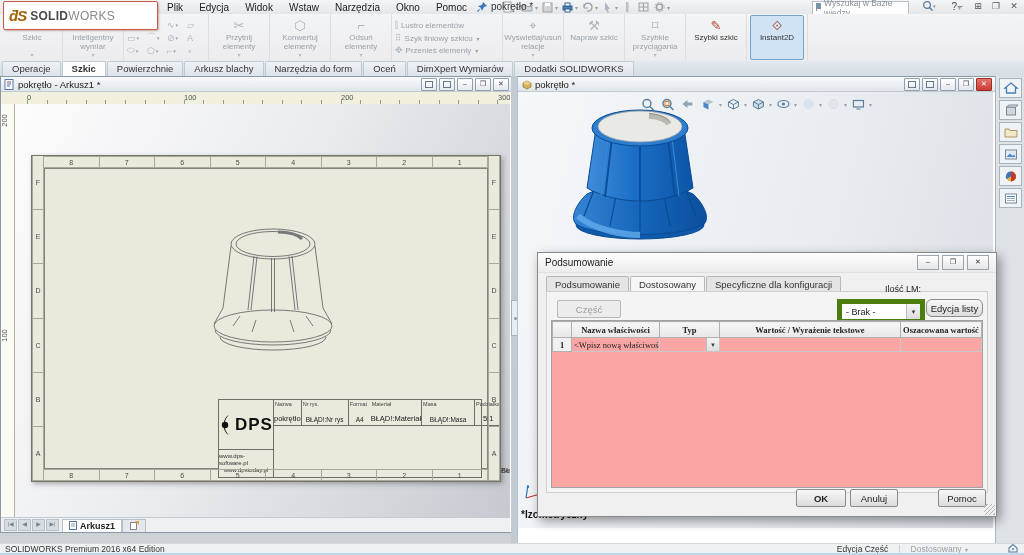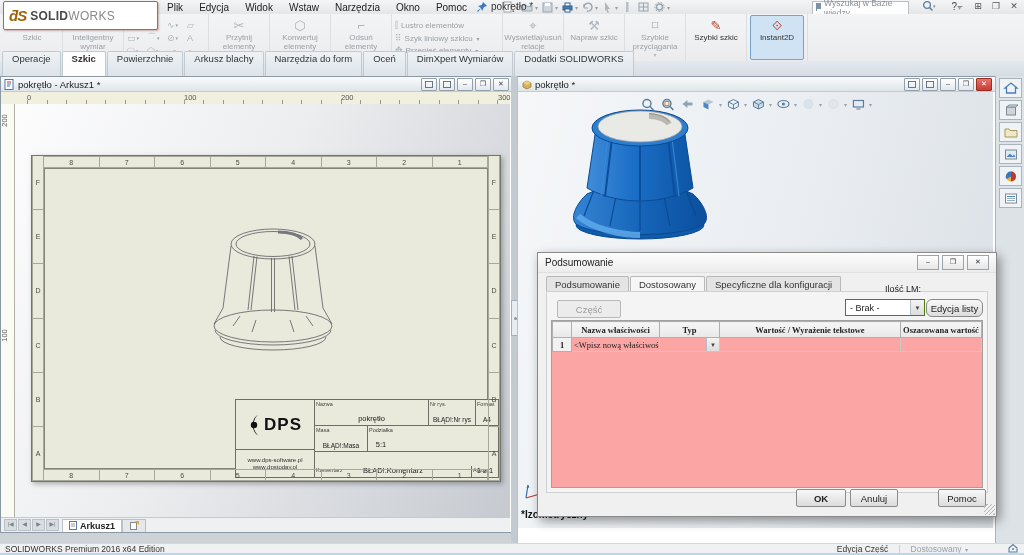--- a/index.html
+++ b/index.html
@@ -49,21 +49,21 @@
               align-content:center;column-gap:2px;}
   .sg{font-size:9px;color:#adb6bf;display:flex;align-items:center;}
   .sg .caret{font-size:5px;}
   .rstack{display:flex;flex-direction:column;justify-content:center;gap:2px;width:104px;}
   .rsrow{display:flex;align-items:center;gap:3px;font-size:8px;color:#9aa1a8;white-space:nowrap;}
   .rsrow .ric{font-size:9px;color:#adb6bf;}
   
   #cmdtabs{position:absolute;left:0;top:61px;width:1024px;height:15px;
            background:linear-gradient(#e3e9ee,#d5dde4);border-bottom:1px solid #c2cad1;
            display:flex;align-items:flex-end;padding-left:2px;}
-  .ctab{font-size:9.5px;color:#333;padding:1px 9px 11px 9px;border:1px solid #c2cad1;border-bottom:none;
+  .ctab{font-size:9.5px;color:#333;padding:1px 9px 1px 9px;border:1px solid #c2cad1;border-bottom:none;
         background:linear-gradient(#eef2f5,#dde4ea);margin-right:1px;border-radius:2px 2px 0 0;height:12px;}
   .ctab.active{background:#fdfdfd;font-weight:bold;}
   
   #mdi{position:absolute;left:0;top:76px;width:1024px;height:467px;background:#cdd2d7;}
   .childwin{position:absolute;border:1px solid #8c98a3;background:#fff;}
   .wtitle{height:14px;background:linear-gradient(#fafbfc,#dfe5ea);border-bottom:1px solid #c3cbd2;
           display:flex;align-items:center;padding:0 3px;font-size:9.5px;color:#222;gap:3px;}
   .wbtns{margin-left:auto;display:flex;gap:2px;}
   .wbtn{width:14px;height:11px;border:1px solid #93a0ac;background:linear-gradient(#fff,#e2e8ee);
         font-size:7px;line-height:10px;text-align:center;color:#445;border-radius:1px;}
@@ -93,28 +93,28 @@
   #sheet{position:absolute;left:30px;top:51px;width:468px;height:325px;background:#e9e9dc;
          border:1px solid #75756b;box-shadow:2px 2px 5px rgba(40,40,50,.35);}
   .zrow{position:absolute;display:flex;}
   .zcell{flex:1;border:1px solid #a8a89a;border-left:none;font-size:7px;color:#4a4a42;
          display:flex;align-items:center;justify-content:center;}
   .zcol{position:absolute;display:flex;flex-direction:column;}
   .zcellv{flex:1;border:1px solid #a8a89a;border-top:none;font-size:7px;color:#4a4a42;
           display:flex;align-items:center;justify-content:center;}
   #sheet-inner{position:absolute;left:12px;top:12px;right:12px;bottom:12px;border:1px solid #84847a;}
   
-  #titleblock{position:absolute;right:1px;bottom:3px;width:262px;height:77px;border:1px solid #6e6e64;
+  #titleblock{position:absolute;right:18px;bottom:3px;width:262px;height:77px;border:1px solid #6e6e64;
               display:flex;background:#e9e9dc;font-size:7.5px;color:#222;}
   .tb-left{width:78px;border-right:1px solid #6e6e64;display:flex;flex-direction:column;}
   .tb-logo{height:49px;border-bottom:1px solid #6e6e64;display:flex;align-items:center;justify-content:center;gap:2px;}
   .tb-logo .dps{font-weight:bold;font-size:17px;letter-spacing:1px;color:#111;}
   .tb-web{flex:1;display:flex;flex-direction:column;align-items:center;justify-content:center;
           font-size:6px;color:#333;line-height:7px;}
-  .tb-right{flex:1;display:flex;flex-direction:column;}
+  .tb-right{flex:1;display:flex;flex-direction:row;}
   .tb-row{display:flex;border-bottom:1px solid #6e6e64;}
   .tb-row:last-child{border-bottom:none;align-items:flex-end;}
   .tb-cell{position:relative;border-right:1px solid #6e6e64;display:flex;align-items:flex-end;
            justify-content:center;padding-bottom:2px;overflow:visible;white-space:nowrap;}
   .tb-cell:last-child{border-right:none;}
   .tb-lab{position:absolute;left:1px;top:1px;font-size:5.5px;color:#444;}
   .tb-val{font-size:7.5px;}
   
   #splitter{position:absolute;left:511px;top:0;width:6px;height:467px;background:#c3cad0;}
   #splitter .handle{position:absolute;left:0;top:224px;width:6px;height:34px;background:#e8edf1;
@@ -151,21 +151,21 @@
         background:#e4e4e4;color:#333;border-radius:2px 2px 0 0;margin-right:1px;}
   .dtab.active{background:#f6f6f6;position:relative;top:0;font-weight:normal;}
   #dlg-page{position:absolute;left:8px;top:38px;right:8px;height:200px;border:1px solid #d0d0d0;
             background:#f4f4f4;}
   .btn{border:1px solid #8a8a8a;background:linear-gradient(#f8f8f8,#dcdcdc);font-size:9.5px;
        display:flex;align-items:center;justify-content:center;border-radius:2px;color:#222;}
   .btn.disabled{color:#9a9a9a;border-color:#b8b8b8;background:#ececec;}
   #dlg-del{position:absolute;left:10px;top:8px;width:62px;height:16px;}
   #dlg-bomlab{position:absolute;right:66px;top:-8px;font-size:9px;color:#222;}
   #dlg-combo{position:absolute;right:62px;top:7px;width:74px;height:15px;background:#fff;
-             border:1px solid #4d7c0f;display:flex;align-items:center;font-size:9px;padding-left:4px;}
+             border:5px solid #4d7c0f;display:flex;align-items:center;font-size:9px;padding-left:4px;}
   #dlg-combo .dd{margin-left:auto;width:13px;height:100%;background:linear-gradient(#f4f4f4,#ddd);
                  border-left:1px solid #b5bec6;font-size:6px;display:flex;align-items:center;justify-content:center;color:#444;}
   #dlg-editlist{position:absolute;right:4px;top:7px;width:55px;height:16px;border-radius:6px;}
   #dlg-tablewrap{position:absolute;left:4px;top:28px;right:4px;bottom:4px;background:#fca5a5;
                  border:1px solid #a0a0a0;font-family:Liberation Serif, serif;}
   #dlg-table{border-collapse:collapse;width:100%;table-layout:fixed;}
   #dlg-table th{background:linear-gradient(#f6f6f6,#e8e8e8);border:1px solid #b0b0b0;font-size:8.5px;
                 height:13px;font-weight:bold;color:#222;overflow:hidden;white-space:nowrap;}
   #dlg-table td{border:1px solid #c8c8c8;font-size:8.5px;height:13px;padding:0 2px;
                 overflow:hidden;white-space:nowrap;position:relative;}
@@ -517,20 +517,24 @@
                 <div class="tb-cell" style="width:46px;">
                   <span class="tb-lab">Nr rys.</span>
                   <span class="tb-val" style="font-size:6.5px;">BŁĄD!:Nr rys</span>
                 </div>
                 <div class="tb-cell" style="width:22px;">
                   <span class="tb-lab">Format</span>
                   <span class="tb-val" style="font-size:6.5px;">A4</span>
                 </div>
               </div>
               <div class="tb-row" style="height:25px;">
+                <div class="tb-cell" style="flex:1;">
+                  <span class="tb-lab">Materiał</span>
+                  <span class="tb-val">BŁĄD!:Materiał</span>
+                </div>
                 <div class="tb-cell" style="width:52px;">
                   <span class="tb-lab">Masa</span>
                   <span class="tb-val" style="font-size:6.5px;">BŁĄD!:Masa</span>
                 </div>
                 <div class="tb-cell" style="width:26px;">
                   <span class="tb-lab">Podziałka</span>
                   <span class="tb-val">5:1</span>
                 </div>
               </div>
               <div class="tb-row" style="flex:1;">

